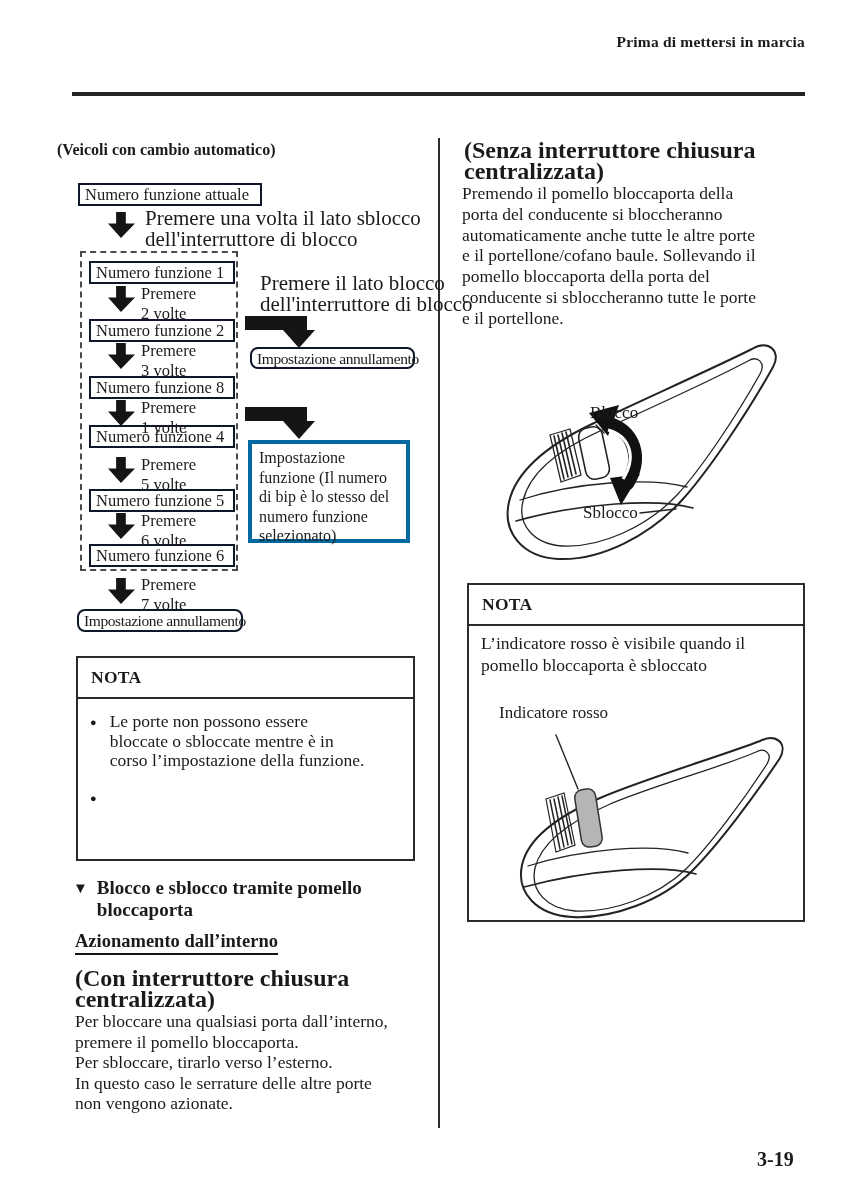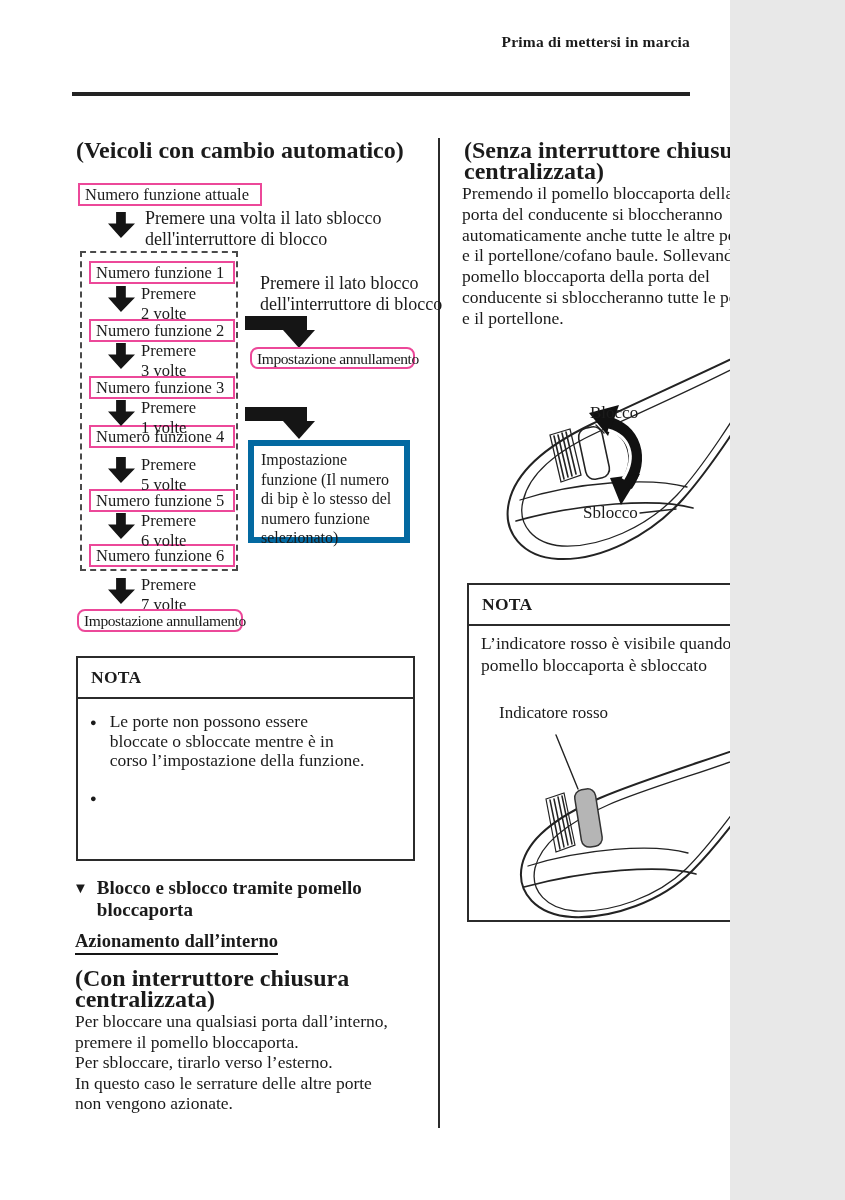--- a/index.html
+++ b/index.html
@@ -1,33 +1,33 @@
 <!DOCTYPE html>
 <html><head>
 <meta charset="utf-8">
 <style>
   html,body{margin:0;padding:0;background:#e8e8e8;}
-  .page{position:relative;width:730px;height:1200px;background:#ffffff;overflow:hidden;
+  .page{position:relative;width:845px;height:1200px;background:#ffffff;overflow:hidden;
         font-family:"Liberation Serif","DejaVu Serif",serif;color:#1b1b1b;}
   .abs{position:absolute;}
   
   .eyebrow{font-size:15.5px;font-weight:bold;letter-spacing:.2px;}
   .pg-title{font-size:29.5px;font-weight:bold;letter-spacing:.2px;}
   .rule{height:3.5px;background:#232323;}
   .divider{width:2px;background:#2b2b2b;}
   
-  .fc-box{box-sizing:border-box;border:2px solid #ec4899;background:#fff;font-size:16.5px;
+  .fc-box{box-sizing:border-box;border:2px solid #0f172a;background:#fff;font-size:16.5px;
           line-height:19px;padding:0 5px;display:flex;align-items:center;white-space:nowrap;font-family:Liberation Serif, serif;}
   .fc-box.cond{font-size:15.5px;letter-spacing:-0.4px;border-radius:8px;}
   .dashed{box-sizing:border-box;border:2px dashed #4a4a4a;}
   .dn-arrow{width:27px;height:26px;background:#151515;
             clip-path:polygon(30% 0%,66% 0%,66% 44%,100% 44%,48% 100%,0% 44%,30% 44%);}
-  .fc-text{font-size:18px;line-height:21px;white-space:nowrap;}
+  .fc-text{font-size:21px;line-height:21px;white-space:nowrap;}
   .press{font-size:16.5px;line-height:19.5px;white-space:nowrap;}
-  .fn-box{box-sizing:border-box;border:6px solid #0369a1;font-size:16px;line-height:19.5px;
+  .fn-box{box-sizing:border-box;border:4px solid #0369a1;font-size:16px;line-height:19.5px;
           padding:4px 7px;}
   
   .note{box-sizing:border-box;border:2px solid #2b2b2b;background:#fff;}
   .note-title{height:39px;line-height:39px;padding-left:13px;font-size:17.5px;font-weight:bold;
               border-bottom:2px solid #2b2b2b;letter-spacing:.3px;}
   .note-body{padding:13px 12px 0 12px;}
   .bullet-row{display:flex;gap:13px;margin-bottom:17px;}
   .bullet-dot{font-size:16px;line-height:19.5px;}
   .note-lines{font-size:17.5px;line-height:19.5px;white-space:nowrap;}
   
@@ -42,32 +42,32 @@
 </style>
 </head>
 <body>
 
 <div class="page">
 
   <div class="abs eyebrow" style="right:40px;top:33px;">Prima di mettersi in marcia</div>
   <div class="abs rule" style="left:72px;right:40px;top:92px;"></div>
   <div class="abs divider" style="left:438px;top:138px;height:990px;"></div>
 
-  <div class="abs h-bold" style="left:76px;top:140px;font-size:24px;">(Veicoli con cambio automatico)</div>
+  <div class="abs h-bold" style="left:57px;top:140px;font-size:16px;">(Veicoli con cambio automatico)</div>
 
   <div class="abs" style="left:75px;top:183px;width:364px;height:452px;">
     <div class="fc-box abs" style="left:3px;top:0;width:184px;height:23px;">Numero funzione attuale</div>
     <div class="dn-arrow abs" style="left:33px;top:29px;"></div>
     <div class="fc-text abs" style="left:70px;top:25px;">Premere una volta il lato sblocco<br>dell'interruttore di blocco</div>
 
     <div class="dashed abs" style="left:5px;top:68px;width:158px;height:320px;"></div>
 
     <div class="fc-box abs" style="left:14px;top:78px;width:146px;height:23px;text-align:right;">Numero funzione 1</div>
     <div class="fc-box abs" style="left:14px;top:136px;width:146px;height:23px;">Numero funzione 2</div>
-    <div class="fc-box abs" style="left:14px;top:193px;width:146px;height:23px;">Numero funzione 3</div>
+    <div class="fc-box abs" style="left:14px;top:193px;width:146px;height:23px;">Numero funzione 8</div>
     <div class="fc-box abs" style="left:14px;top:242px;width:146px;height:23px;">Numero funzione 4</div>
     <div class="fc-box abs" style="left:14px;top:306px;width:146px;height:23px;">Numero funzione 5</div>
     <div class="fc-box abs" style="left:14px;top:361px;width:146px;height:23px;">Numero funzione 6</div>
 
     <div class="dn-arrow abs" style="left:33px;top:103px;"></div>
     <div class="press abs" style="left:66px;top:101px;">
       <div>Premere</div>
       <div>2 volte</div>
     </div>
     <div class="dn-arrow abs" style="left:33px;top:160px;"></div>

